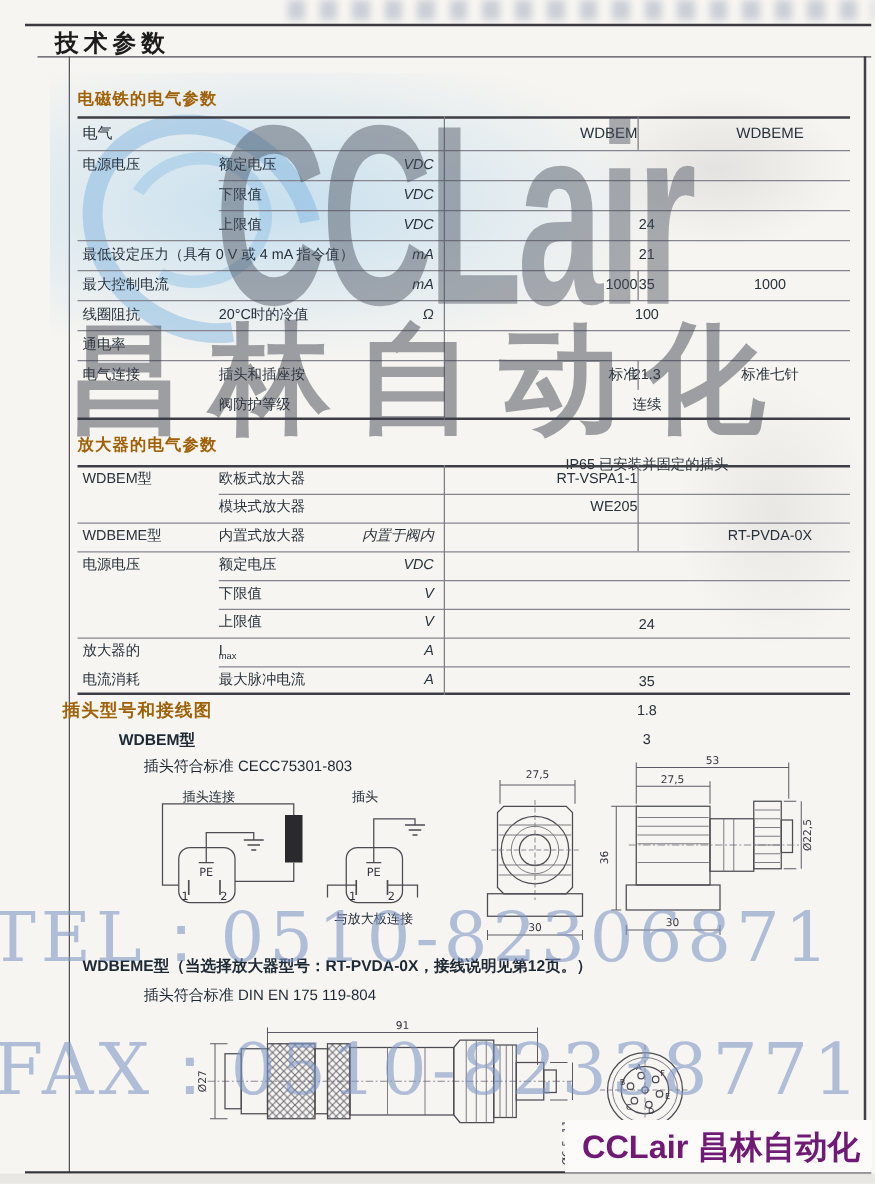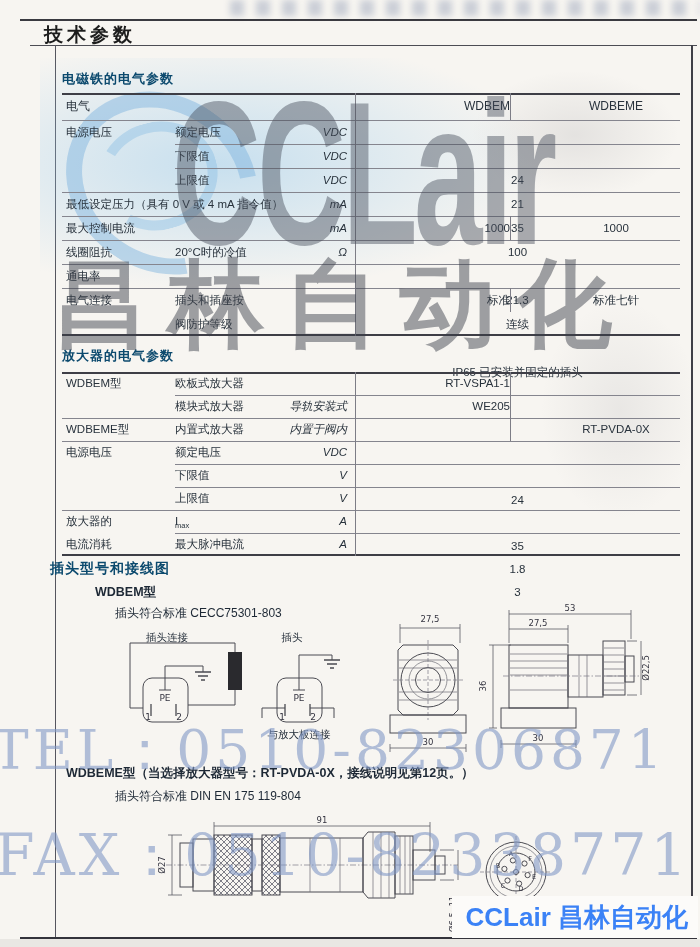--- a/index.html
+++ b/index.html
@@ -7,21 +7,21 @@
         font-family:"Liberation Sans","DejaVu Sans",sans-serif;color:#28323c;}
   .abs{position:absolute;}
   
   .line-top{left:20px;top:19px;width:677px;height:2px;background:#3a3a40;}
   .line-title{left:30px;top:45px;width:667px;height:1px;background:#4c4c54;}
   .frame-left{left:55px;top:45px;width:1px;height:893px;background:#55555e;}
   .frame-right{left:691px;top:45px;width:2px;height:893px;background:#3f3f47;}
   .frame-bottom{left:20px;top:937px;width:677px;height:2px;background:#33333b;}
   .graybar{left:0;top:941px;width:700px;height:6px;background:#9b9995;}
   .page-title{left:44px;top:22px;font-size:19px;font-weight:600;letter-spacing:4px;color:#1c1c1c;}
-  .sect{font-size:13px;font-weight:bold;color:#0c4a6e;letter-spacing:1px;white-space:nowrap;}
+  .sect{font-size:13px;font-weight:bold;color:#a16207;letter-spacing:1px;white-space:nowrap;}
   
   .tbl{position:absolute;left:62px;width:618px;font-size:11.5px;}
   .row{position:absolute;left:0;width:618px;height:24px;line-height:24px;}
   .t2 .row{height:23px;line-height:23px;}
   .row span{position:absolute;top:0;white-space:nowrap;}
   .cl{left:4px;} .cs{left:113px;} .cu{left:150px;width:135px;text-align:right;font-style:italic;}
   .vsp{left:293px;width:325px;text-align:center;margin-top:48px;}
   .v1{left:293px;width:155px;text-align:right;}
   .v2{left:448px;width:170px;text-align:center;padding-left:21px;}
   .hrow{height:27px;line-height:27px;font-size:12px;}
@@ -63,21 +63,21 @@
     font-size:57px;letter-spacing:4px;color:rgba(128,152,198,.6);white-space:nowrap;}
   .bleed{left:230px;top:0;width:470px;height:16px;filter:blur(3px);
     background:repeating-linear-gradient(90deg, rgba(90,110,150,.28) 0 14px, rgba(90,110,150,0) 14px 26px);}
   .blob1{left:470px;top:70px;width:210px;height:130px;
     background:radial-gradient(rgba(100,100,110,.13),transparent 70%);}
   .blob2{left:540px;top:300px;width:160px;height:220px;
     background:radial-gradient(rgba(110,110,120,.10),transparent 70%);}
   
   .footer-box{left:452px;top:896px;width:246px;height:42px;background:#fcfbf9;
     line-height:42px;text-align:right;padding-right:10px;box-sizing:border-box;
-    font-size:26px;font-weight:bold;color:#3b82f6;white-space:nowrap;}
+    font-size:26px;font-weight:bold;color:#701a75;white-space:nowrap;}
 </style>
 </head>
 <body>
 
 <div class="page">
 
   <div class="abs wm bleed"></div>
   <div class="abs wm blob1"></div>
   <div class="abs wm blob2"></div>
 
@@ -170,21 +170,20 @@
   <div class="tbl t2" style="top:372px;height:184px;">
     <div class="hline strong" style="top:0"></div>
     <div class="row" style="top:0">
       <span class="cl">WDBEM型</span>
       <span class="cs">欧板式放大器</span>
       <span class="v1">RT-VSPA1-1</span>
     </div>
     <div class="hline part" style="top:23px"></div>
     <div class="row" style="top:23px">
       <span class="cs">模块式放大器</span>
-      <span class="cu">导轨安装式</span>
       <span class="v1">WE205</span>
     </div>
     <div class="hline" style="top:46px"></div>
     <div class="row" style="top:46px">
       <span class="cl">WDBEME型</span>
       <span class="cs">内置式放大器</span>
       <span class="cu">内置于阀内</span>
       <span class="v2">RT-PVDA-0X</span>
     </div>
     <div class="hline" style="top:69px"></div>

